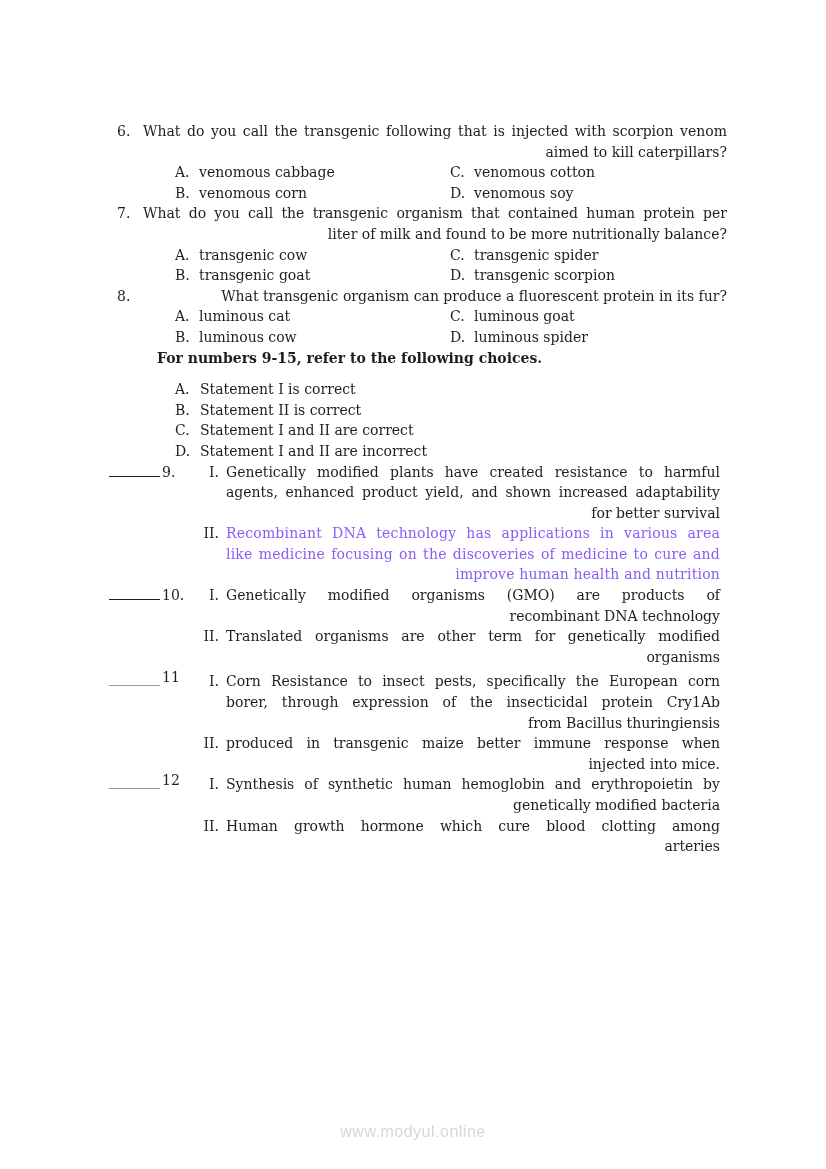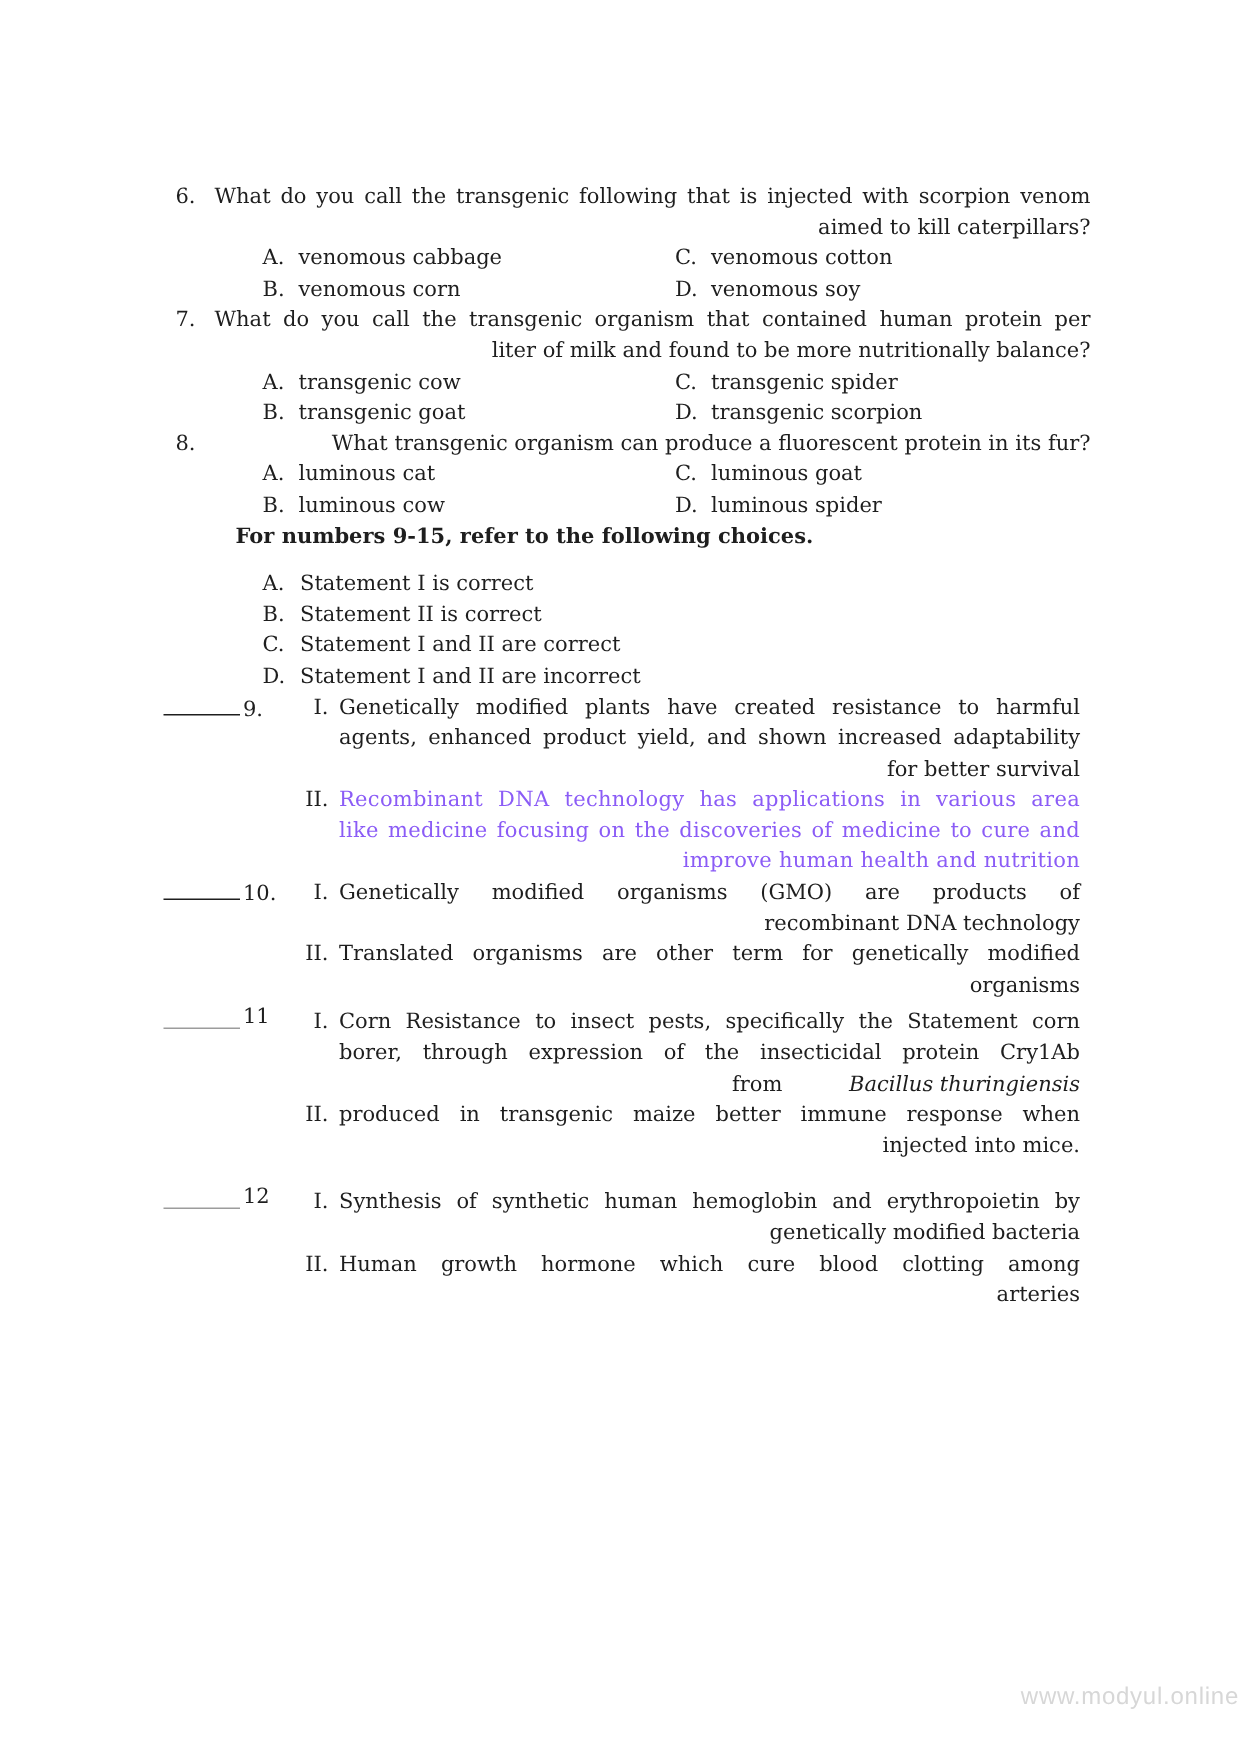--- a/index.html
+++ b/index.html
@@ -24,33 +24,33 @@
   
   .instruction{margin-left:40px;font-weight:bold;}
   
   .choices{margin-left:58px;margin-top:11px;}
   .chrow{display:flex;}
   .chlet{display:inline-block;width:25px;flex:none;}
   
   .stmts{margin-left:-8px;}
   .sg{display:grid;grid-template-columns:81px 36px 494px;}
   .sg.mt4{margin-top:4px;}
-  .sg.mt3{margin-top:17px;}
+  .sg.mt3{margin-top:0;}
   .c-num{white-space:nowrap;}
   .blank{display:inline-block;width:51px;height:14px;border-bottom:1.4px solid #1e1e1e;}
   .blank.light{border-bottom-color:#9c9c9c;}
   .num{padding-left:2px;}
   .num.raised{position:relative;top:-4px;}
   .c-rom{text-align:right;padding-right:7px;}
   .c-txt .line{width:494px;}
   .muted{color:#8b5cf6;letter-spacing:0.2px;}
-  .it{font-style:italic;margin-left:40px;}
+  .it{}
   
   .watermark{
-    position:absolute;left:0;width:826px;bottom:26px;text-align:right;
+    position:absolute;left:0;width:826px;bottom:26px;text-align:center;
     font-family:"Liberation Sans","DejaVu Sans",sans-serif;
     font-size:16px;color:#d7d7d7;letter-spacing:0.5px;
   }
 </style>
 </head>
 <body>
 
 <div class="page">
   <div class="content">
 
@@ -195,21 +195,21 @@
         <div class="c-txt">
           <div class="line j">Translated organisms are other term for genetically modified</div>
           <div class="line">organisms</div>
         </div>
       </div>
 
       <div class="sg mt4">
         <div class="c-num"><span class="blank light"></span><span class="num raised">11</span></div>
         <div class="c-rom">I.</div>
         <div class="c-txt">
-          <div class="line j">Corn Resistance to insect pests, specifically the Statement corn</div>
+          <div class="line j">Corn Resistance to insect pests, specifically the European corn</div>
           <div class="line j">borer, through expression of the insecticidal protein Cry1Ab</div>
           <div class="line"><span>from </span><span class="it">Bacillus thuringiensis</span></div>
         </div>
         <div></div>
         <div class="c-rom">II.</div>
         <div class="c-txt">
           <div class="line j">produced in transgenic maize better immune response when</div>
           <div class="line">injected into mice.</div>
         </div>
       </div>

